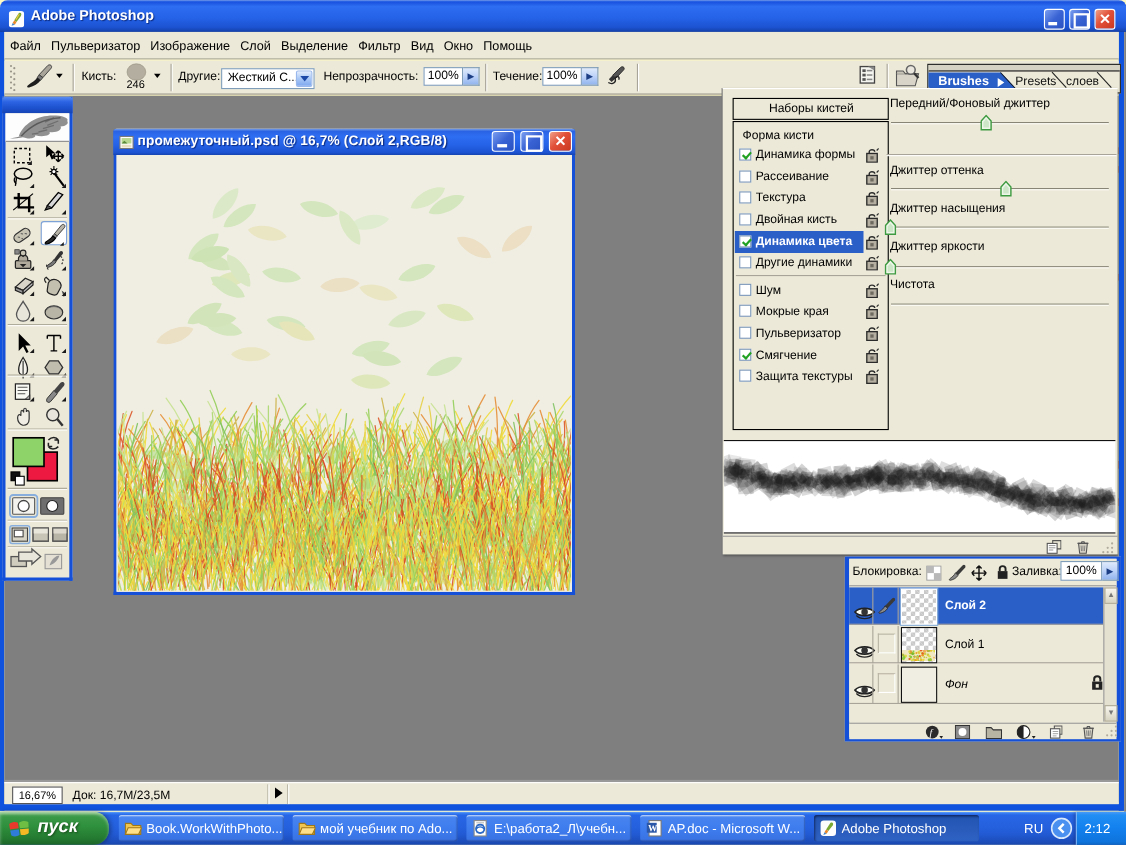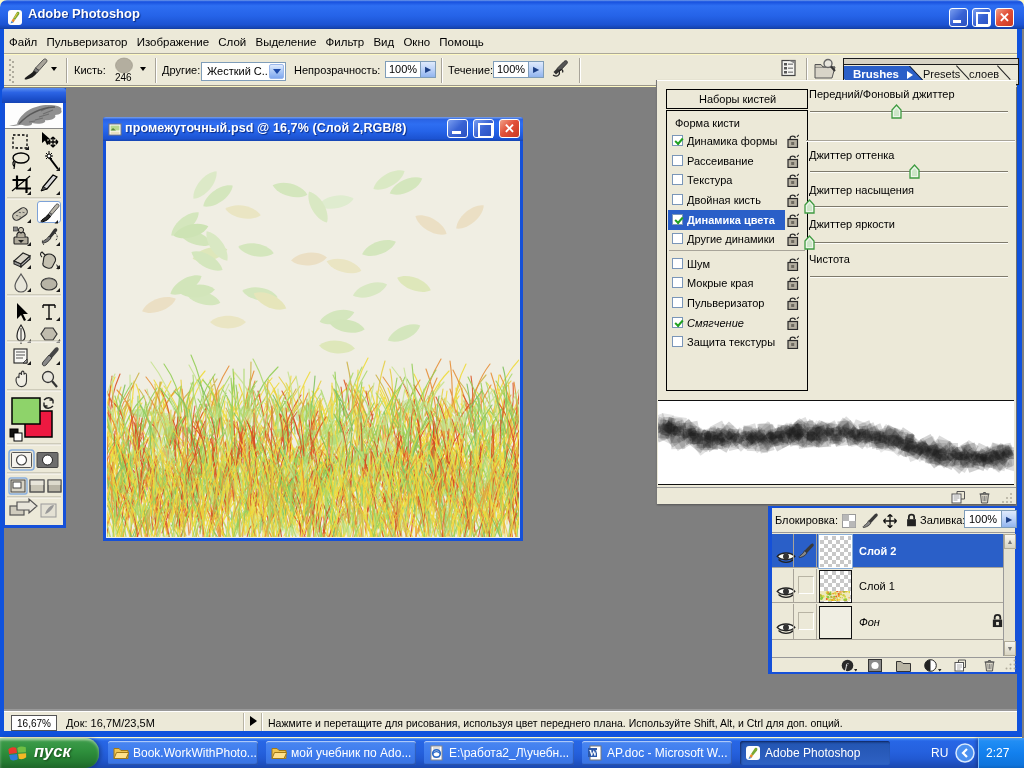--- a/index.html
+++ b/index.html
@@ -455,21 +455,21 @@
             <use href="#lock"></use>
           </svg>
         </div>
       <div class="brow" style="top:182px;">
           <span class="cb"></span>
           <span class="bt">Пульверизатор</span>
           <svg class="lockic">
             <use href="#lock"></use>
           </svg>
         </div>
-      <div class="brow" style="top:202px;font-style:italic;">
+      <div class="brow" style="top:202px;">
           <span class="cb on"></span>
           <span class="bt">Смягчение</span>
           <svg class="lockic">
             <use href="#lock"></use>
           </svg>
         </div>
       <div class="brow" style="top:221px;">
           <span class="cb"></span>
           <span class="bt">Защита текстуры</span>
           <svg class="lockic">
@@ -1331,21 +1331,20 @@
           </g>
         </svg>
     </div>
   </div>
   <div id="statusbar">
     <div style="position:absolute;left:7px;top:3px;width:46px;height:16px;background:#fff;border:1px solid #555;font-size:10px;text-align:center;line-height:15px;">16,67%</div>
     <div style="position:absolute;left:62px;top:5px;font-size:11px;">Док: 16,7M/23,5M</div>
     <div style="position:absolute;left:240px;top:1px;width:1px;height:18px;background:#fff;box-shadow:-1px 0 0 #b8b4a4;"></div>
     <div style="position:absolute;left:246px;top:4px;width:0;height:0;border-top:5.5px solid transparent;border-bottom:5.5px solid transparent;border-left:7px solid #000;"></div>
     <div style="position:absolute;left:258px;top:1px;width:1px;height:18px;background:#fff;box-shadow:-1px 0 0 #b8b4a4;"></div>
-    <div style="position:absolute;left:264px;top:5px;font-size:10.5px;white-space:nowrap;">Нажмите и перетащите для рисования, используя цвет переднего плана. Используйте Shift, Alt, и Ctrl для доп. опций.</div>
   </div>
   <div id="taskbar">
     <div id="startbtn">
       <svg style="position:absolute;left:7px;top:5px;" width="21" height="21" viewBox="0 0 21 21">
         <g transform="rotate(-8 10 10)">
           <path d="M2 5 C5 3.5 8 3.5 10 5 L10 10 L2 10 Z" fill="#e83a2c"></path>
           <path d="M11 5 C14 3.5 17 4 19.5 5.5 L19 10.5 L11 10 Z" fill="#6fbe44"></path>
           <path d="M2 11 L10 11 L10 16 C7 17.5 4.5 17 2.5 15.5 Z" fill="#2e7cd8"></path>
           <path d="M11 11 L19 11.5 L18.5 15.5 C16 17 13.5 17.2 11 16 Z" fill="#f4b824"></path>
         </g>
@@ -1391,15 +1390,15 @@
           <path d="M4.5 11.5 L6.5 13 L3.5 14 Z" fill="#4488cc"></path>
         </svg>
       <span class="ttxt">Adobe Photoshop</span>
     </div>
     <span style="position:absolute;left:931px;top:8px;color:#fff;font-size:12px;">RU</span>
     <div id="tray"></div>
     <svg style="position:absolute;left:955px;top:5px;" width="20" height="20">
         <circle cx="10" cy="10" r="9" fill="#4a90f0" stroke="#d8e8fc" stroke-width="1.5"></circle>
         <path d="M12 6 L8 10 L12 14" fill="none" stroke="#fff" stroke-width="2.2"></path>
       </svg>
-    <span style="position:absolute;left:986px;top:8px;color:#fff;font-size:12px;">2:27</span>
+    <span style="position:absolute;left:986px;top:8px;color:#fff;font-size:12px;">2:12</span>
   </div>
 </div>
 
 </body></html>

